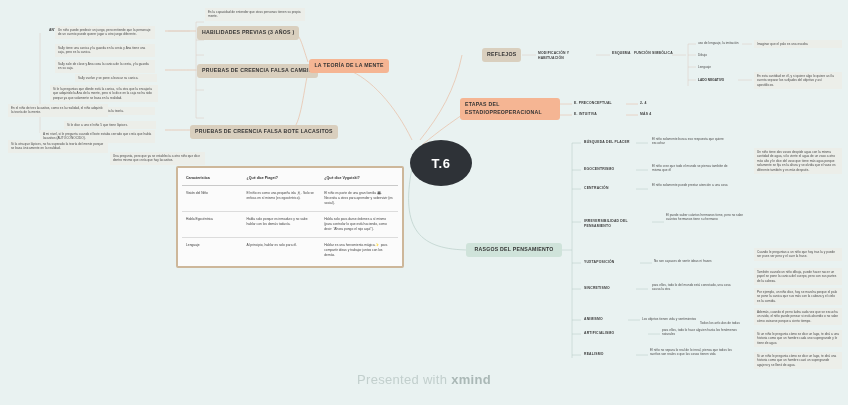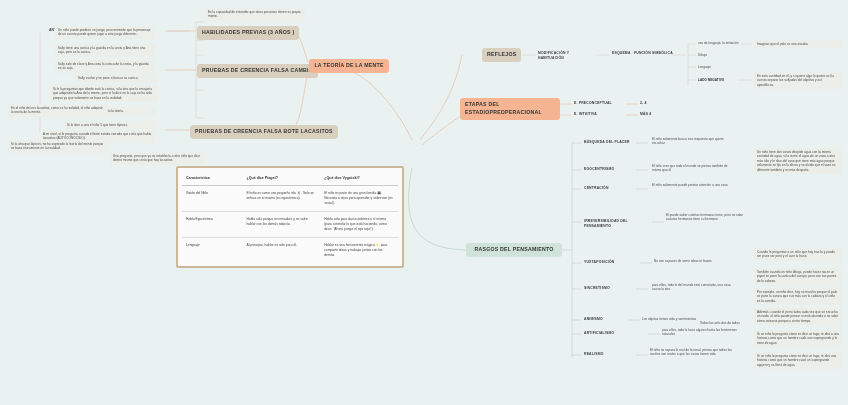--- a/index.html
+++ b/index.html
@@ -132,20 +132,21 @@
       <path d="M196 22 v 96"></path>
       <path d="M196 22 h 8"></path>
         <path d="M196 40 h 8"></path>
       <path d="M196 55 h 8"></path>
         <path d="M196 70 h 8"></path>
       <path d="M196 90 h 8"></path>
         <path d="M196 118 h 8"></path>
     </g>
   </svg>
 
+  <div class="node center" style="left:410px;top:140px;">T.6</div>
 
   <div class="node leaf cap" style="left:36px;top:28px;width:128px;text-align:center;">ANTES ES ANTES DE ADQUIRI LA TEORÍA DE LA MENTE</div>
 
   <div class="node lvl1 tan" style="left:197px;top:26px;">HABILIDADES PREVIAS (3 AÑOS )</div>
 
   <div class="node lvl1 tan" style="left:197px;top:64px;">PRUEBAS DE CREENCIA FALSA CAMBIO</div>
 
   <div class="node lvl1 tan" style="left:190px;top:125px;">PRUEBAS DE CREENCIA FALSA BOTE LACASITOS</div>
 
   <div class="node lvl1" style="left:309px;top:59px;width:80px;text-align:center;">LA TEORÍA DE LA MENTE</div>
@@ -242,14 +243,15 @@
         </tr>
         <tr>
           <td class="k">Lenguaje</td>
           <td>Al principio, hablar es solo para él.</td>
           <td>Hablar es una herramienta mágica ✨ para compartir ideas y trabajar juntos con los demás.</td>
         </tr>
       </tbody>
     </table>
   </div>
 
+  <div class="watermark"><span>Presented with </span><b>xmind</b></div>
 
 </div>
 
 </body></html>

